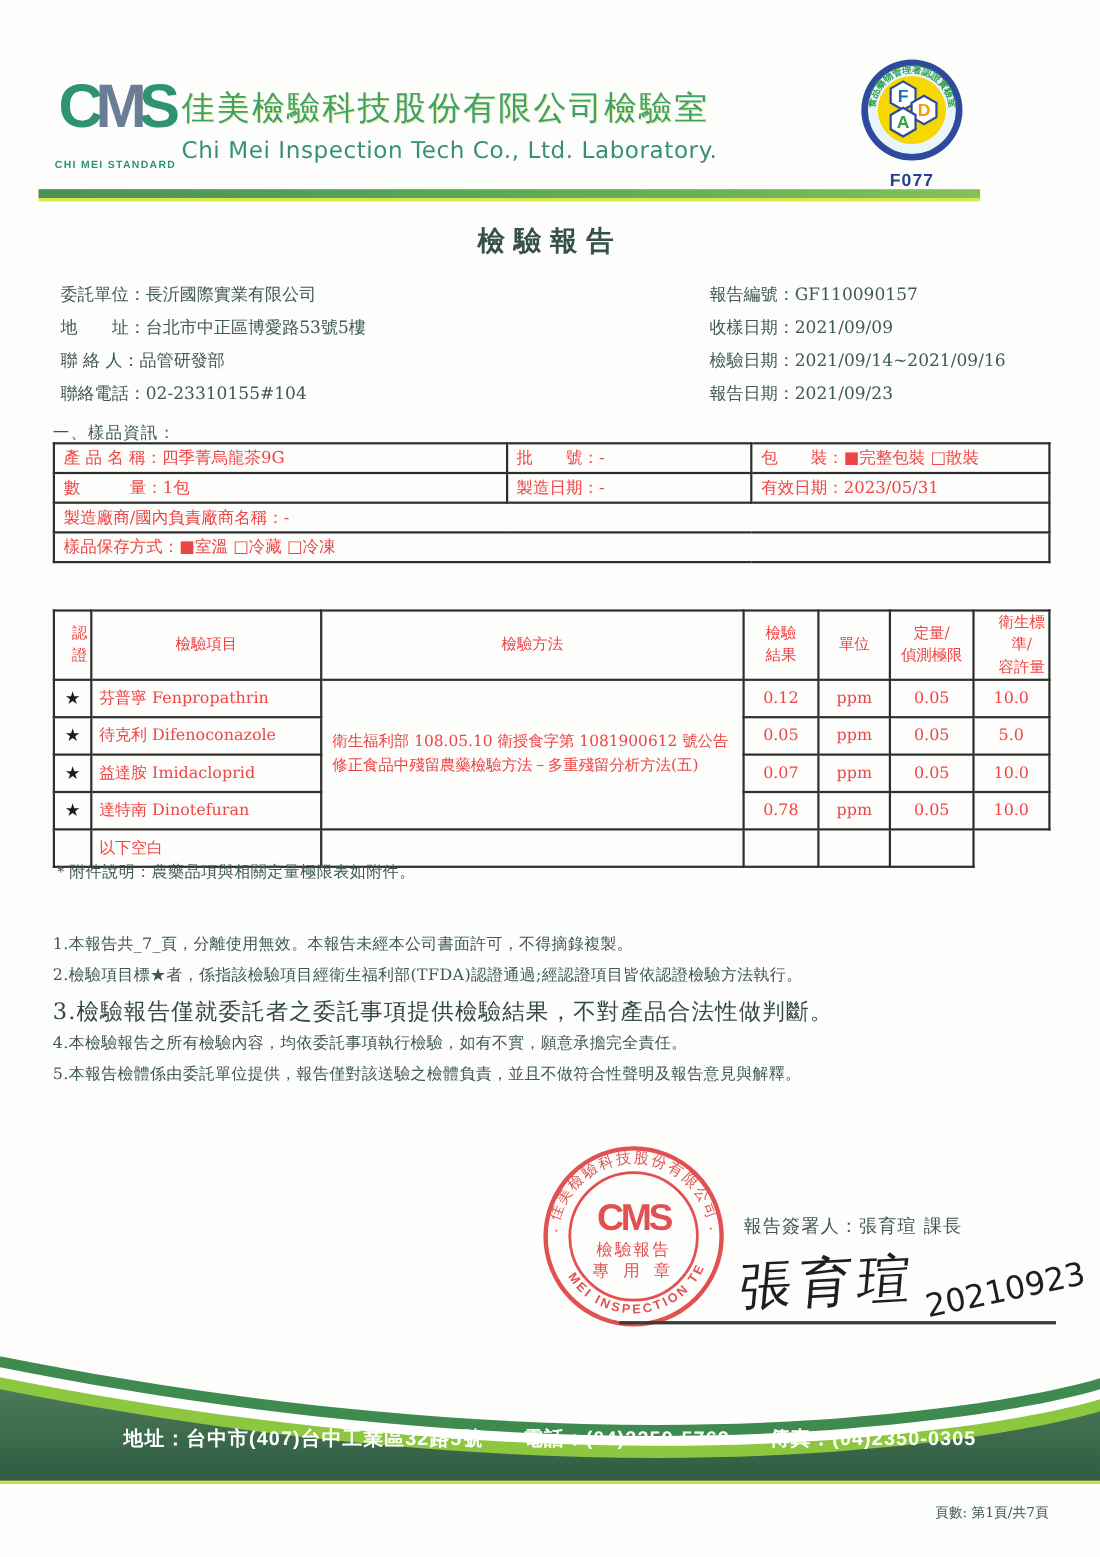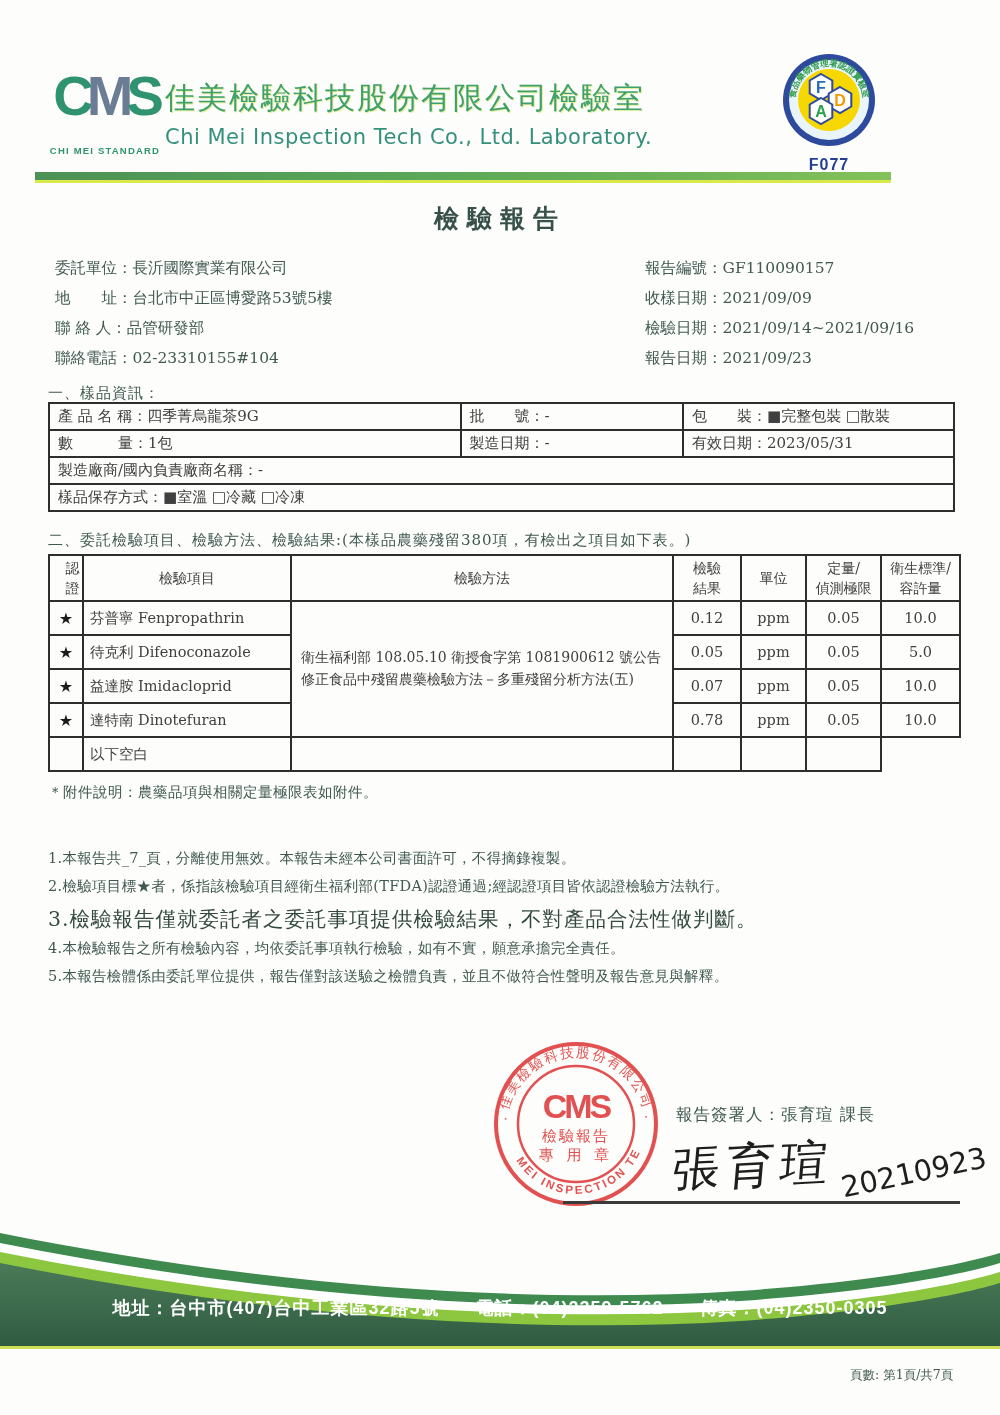--- a/index.html
+++ b/index.html
@@ -26,21 +26,21 @@
   .info { position:absolute; top:253px; font-size:15.5px; }
   .info.client { left:55px; }
   .info.report { left:645px; }
   .info div { height:30px; line-height:30px; }
 
   
   .sec-head { position:absolute; left:48px; font-size:15px; letter-spacing:1px; }
 
   
   table { border-collapse:collapse; position:absolute; left:48px; background:transparent; }
-  td, th { border:2px solid #2e2e2e; font-weight:normal; color:#404040; }
+  td, th { border:2px solid #2e2e2e; font-weight:normal; color:#ef4444; }
   .t1 { top:402px; width:907px; }
   .t1 td { font-size:15px; padding:3px 8px; height:26px; }
   .t2 { top:554px; width:907px; table-layout:fixed; }
   .t2 th { font-size:14px; text-align:center; height:46px; line-height:1.45; }
   .t2 td { font-size:14.5px; height:34px; padding:2px 6px; }
   .t2 .num { text-align:center; }
   .t2 .star { text-align:center; color:#1b1b1b; font-size:16px; }
   .t2 .method { font-size:14px; line-height:1.55; padding:4px 9px; }
   .pre { white-space:pre-line; }
 
@@ -133,33 +133,32 @@
     </tr>
     <tr>
           <td colspan="3">製造廠商/國內負責廠商名稱：-</td>
         </tr>
     <tr>
           <td colspan="3">樣品保存方式：■室溫 □冷藏 □冷凍</td>
         </tr>
   </tbody>
     </table>
 
-  <div class="sec-head" style="top:531px;">二、委託檢驗項目、檢驗方法、檢驗結果:(本樣品農藥殘留380項，有檢出之項目如下表。)</div>
   <table class="t2">
     <tbody>
         <tr>
       <th style="width:34px;padding-left:13px;" class="pre">認證</th>
       <th style="width:208px;" class="pre">檢驗項目</th>
       <th style="width:382px;" class="pre">檢驗方法</th>
       <th style="width:68px;" class="pre">檢驗
 結果</th>
       <th style="width:65px;" class="pre">單位</th>
       <th style="width:75px;border-radius:11px;" class="pre">定量/
 偵測極限</th>
-      <th style="width:79px;" class="pre">衛生標準/
+      <th style="width:69px;padding-left:19px;" class="pre">衛生標準/
 容許量</th>
     </tr>
     <tr>
       <td class="star">★</td>
       <td>芬普寧 Fenpropathrin</td>
       <td class="method" rowspan="4">衛生福利部 108.05.10 衛授食字第 1081900612 號公告修正食品中殘留農藥檢驗方法－多重殘留分析方法(五)</td>
       <td class="num">0.12</td>
       <td class="num">ppm</td>
       <td class="num">0.05</td>
       <td class="num">10.0</td>

